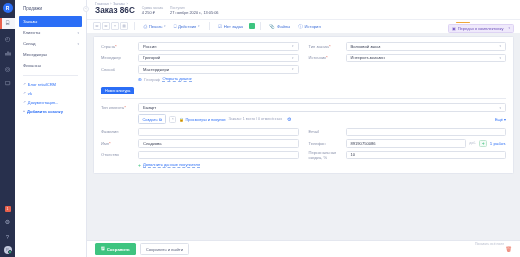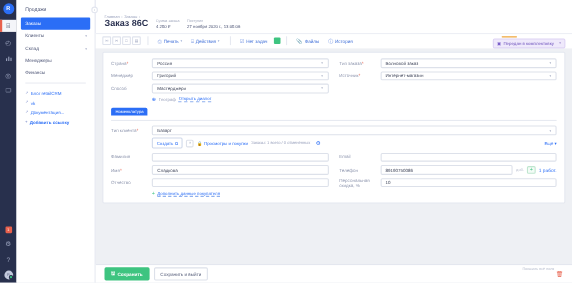--- a/index.html
+++ b/index.html
@@ -86,21 +86,21 @@
     height: 9px; display: flex; align-items: center; gap: 2px;
     padding-left: 8px; font-size: 4.1px; color: #2b6ef6;
   }
   .sb-link .lk-ic { font-size: 3.4px; color: #8c9ad0; }
   .sb-link.add { color: #2b6ef6; font-weight: bold; }
 
   
   .main { flex: 1; display: flex; flex-direction: column; min-width: 0; background: #eef0f4; }
 
   
-  .page-head { padding: 13px 8px 3px 8px; background: #fff; }
+  .page-head { padding: 2px 8px 3px 8px; background: #fff; }
   .crumbs { font-size: 3.6px; color: #9aa2bd; display: flex; gap: 1.5px; align-items: center; }
   .head-row { display: flex; align-items: flex-end; gap: 7px; margin-top: 1px; }
   .order-title { font-size: 8.2px; font-weight: bold; color: #2a3150; line-height: 1.05; }
   .meta-blk { line-height: 1.15; }
   .meta-lbl { font-size: 3.3px; color: #a3aabf; }
   .meta-val { font-size: 3.9px; color: #4a5273; }
 
   
   .toolbar {
     background: #fff; border-top: 0.5px solid #edeff5;

